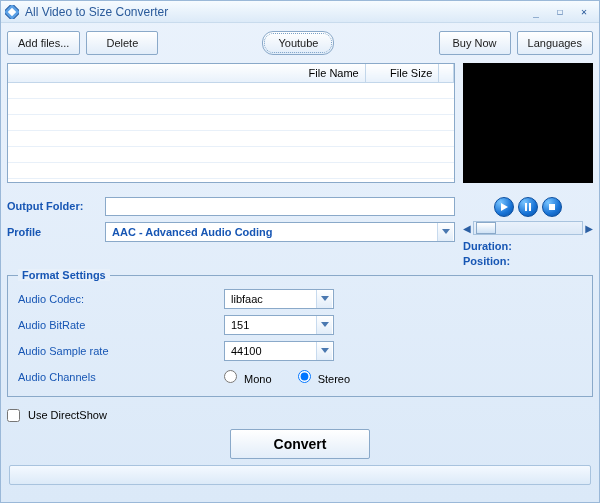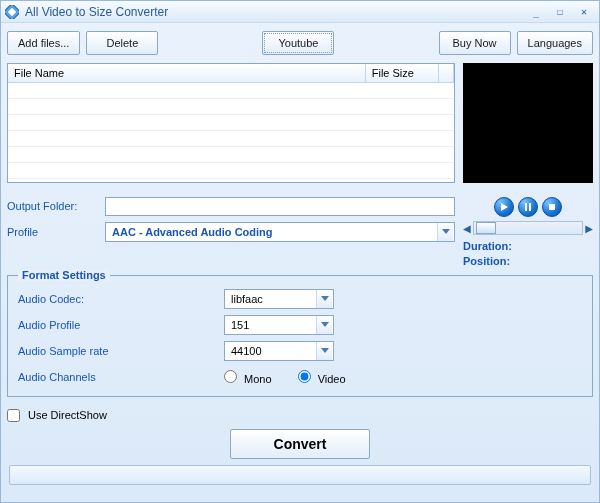--- a/index.html
+++ b/index.html
@@ -27,29 +27,29 @@
   .btn {
     height:24px;
     border:1px solid #8aa9c9;
     background:linear-gradient(#ffffff,#e2edf9);
     border-radius:2px;
     font-size:11px;
     padding:4px 10px;
     cursor:default;
     color:#1a1a1a;
   }
-  .btn.focus { outline:1px dotted #7aa0c6; outline-offset:-3px; }
+  .btn.focus { outline:1px dotted #7aa0c6; outline-offset:-3px;border-radius:11px; }
   .mid { display:flex; gap:8px; }
   .filelist-wrap { flex:1; border:1px solid #8aa9c9; background:#fff; height:120px; overflow:hidden; }
   .filelist { width:100%; border-collapse:collapse; }
   .filelist thead th {
     background:linear-gradient(#ffffff,#e8f1fb);
     border-bottom:1px solid #c2d6ea;
     border-right:1px solid #c2d6ea;
-    text-align:left;
+    text-align:right;
     font-weight:normal;
     font-size:11px;
     height:18px;
     padding:0 6px;
     color:#000;
   }
   .filelist tbody td { border-bottom:1px solid #e8f0f9; height:16px; }
   .preview-col { width:130px; display:flex; flex-direction:column; }
   .preview-box { width:130px; height:120px; background:#000; }
   .preview-ctrls { display:flex; justify-content:center; gap:4px; padding-top:4px; }
@@ -63,21 +63,21 @@
   .circ-btn svg { display:block; }
   .seek-row { display:flex; align-items:center; gap:2px; padding-top:4px; }
   .seek-arrow { font-size:10px; color:#2b5fa3; cursor:default; }
   .seek-track { flex:1; height:14px; background:linear-gradient(#e9f1fb,#dbe8f6); border:1px solid #a8c3de; position:relative; }
   .seek-thumb { position:absolute; top:0; left:2px; width:20px; height:12px; background:linear-gradient(#ffffff,#cfe2f5); border:1px solid #8aa9c9; }
   .info-labels { padding-top:4px; color:#1756b4; font-size:11px; font-weight:bold; line-height:15px; }
   .rows-area { padding-top:10px; display:flex; gap:8px; }
   .rows-left { flex:1; }
   .rows-right { width:130px; }
   .row { display:flex; align-items:center; gap:6px; height:26px; }
-  .row .label { width:92px; color:#1756b4; font-weight:normal; }
+  .row .label { width:92px; color:#1756b4; font-weight:bold; }
   .text-input {
     flex:1; height:19px; border:1px solid #8aa9c9; background:#fff; font-size:11px; padding:0 4px;
   }
   .combo {
     height:20px; border:1px solid #8aa9c9; background:#fff; display:flex; align-items:center;
   }
   .combo .val { flex:1; padding:0 6px; font-size:11px; }
   .combo .arrow {
     width:16px; height:18px; border-left:1px solid #c7daee;
     background:linear-gradient(#fff,#e2edf9);
@@ -266,21 +266,21 @@
             <span class="val">libfaac</span>
             <span class="arrow">
                 <svg width="8" height="6">
                   <polygon points="0,0 8,0 4,5" fill="#4a78b0"></polygon>
                 </svg>
               </span>
           </div>
         </div>
 
         <div class="fs-row">
-          <span class="flab">Audio Profile</span>
+          <span class="flab">Audio BitRate</span>
           <div class="combo combo-small">
             <span class="val">151</span>
             <span class="arrow">
                 <svg width="8" height="6">
                   <polygon points="0,0 8,0 4,5" fill="#4a78b0"></polygon>
                 </svg>
               </span>
           </div>
         </div>
 
@@ -298,21 +298,21 @@
 
         <div class="fs-row radio-row">
           <span class="flab">Audio Channels</span>
           <label class="radio-lab">
             <input type="radio" name="channels" style="">
             <span>Mono</span>
           </label>
           <span style="width:14px;"></span>
           <label class="radio-lab">
             <input type="radio" name="channels" checked="" style="">
-            <span>Video</span>
+            <span>Stereo</span>
           </label>
         </div>
 
       </div>
     </div>
 
     <div class="lower">
       <div class="checkbox-row">
         <input type="checkbox" style="">
         <span>Use DirectShow</span>

